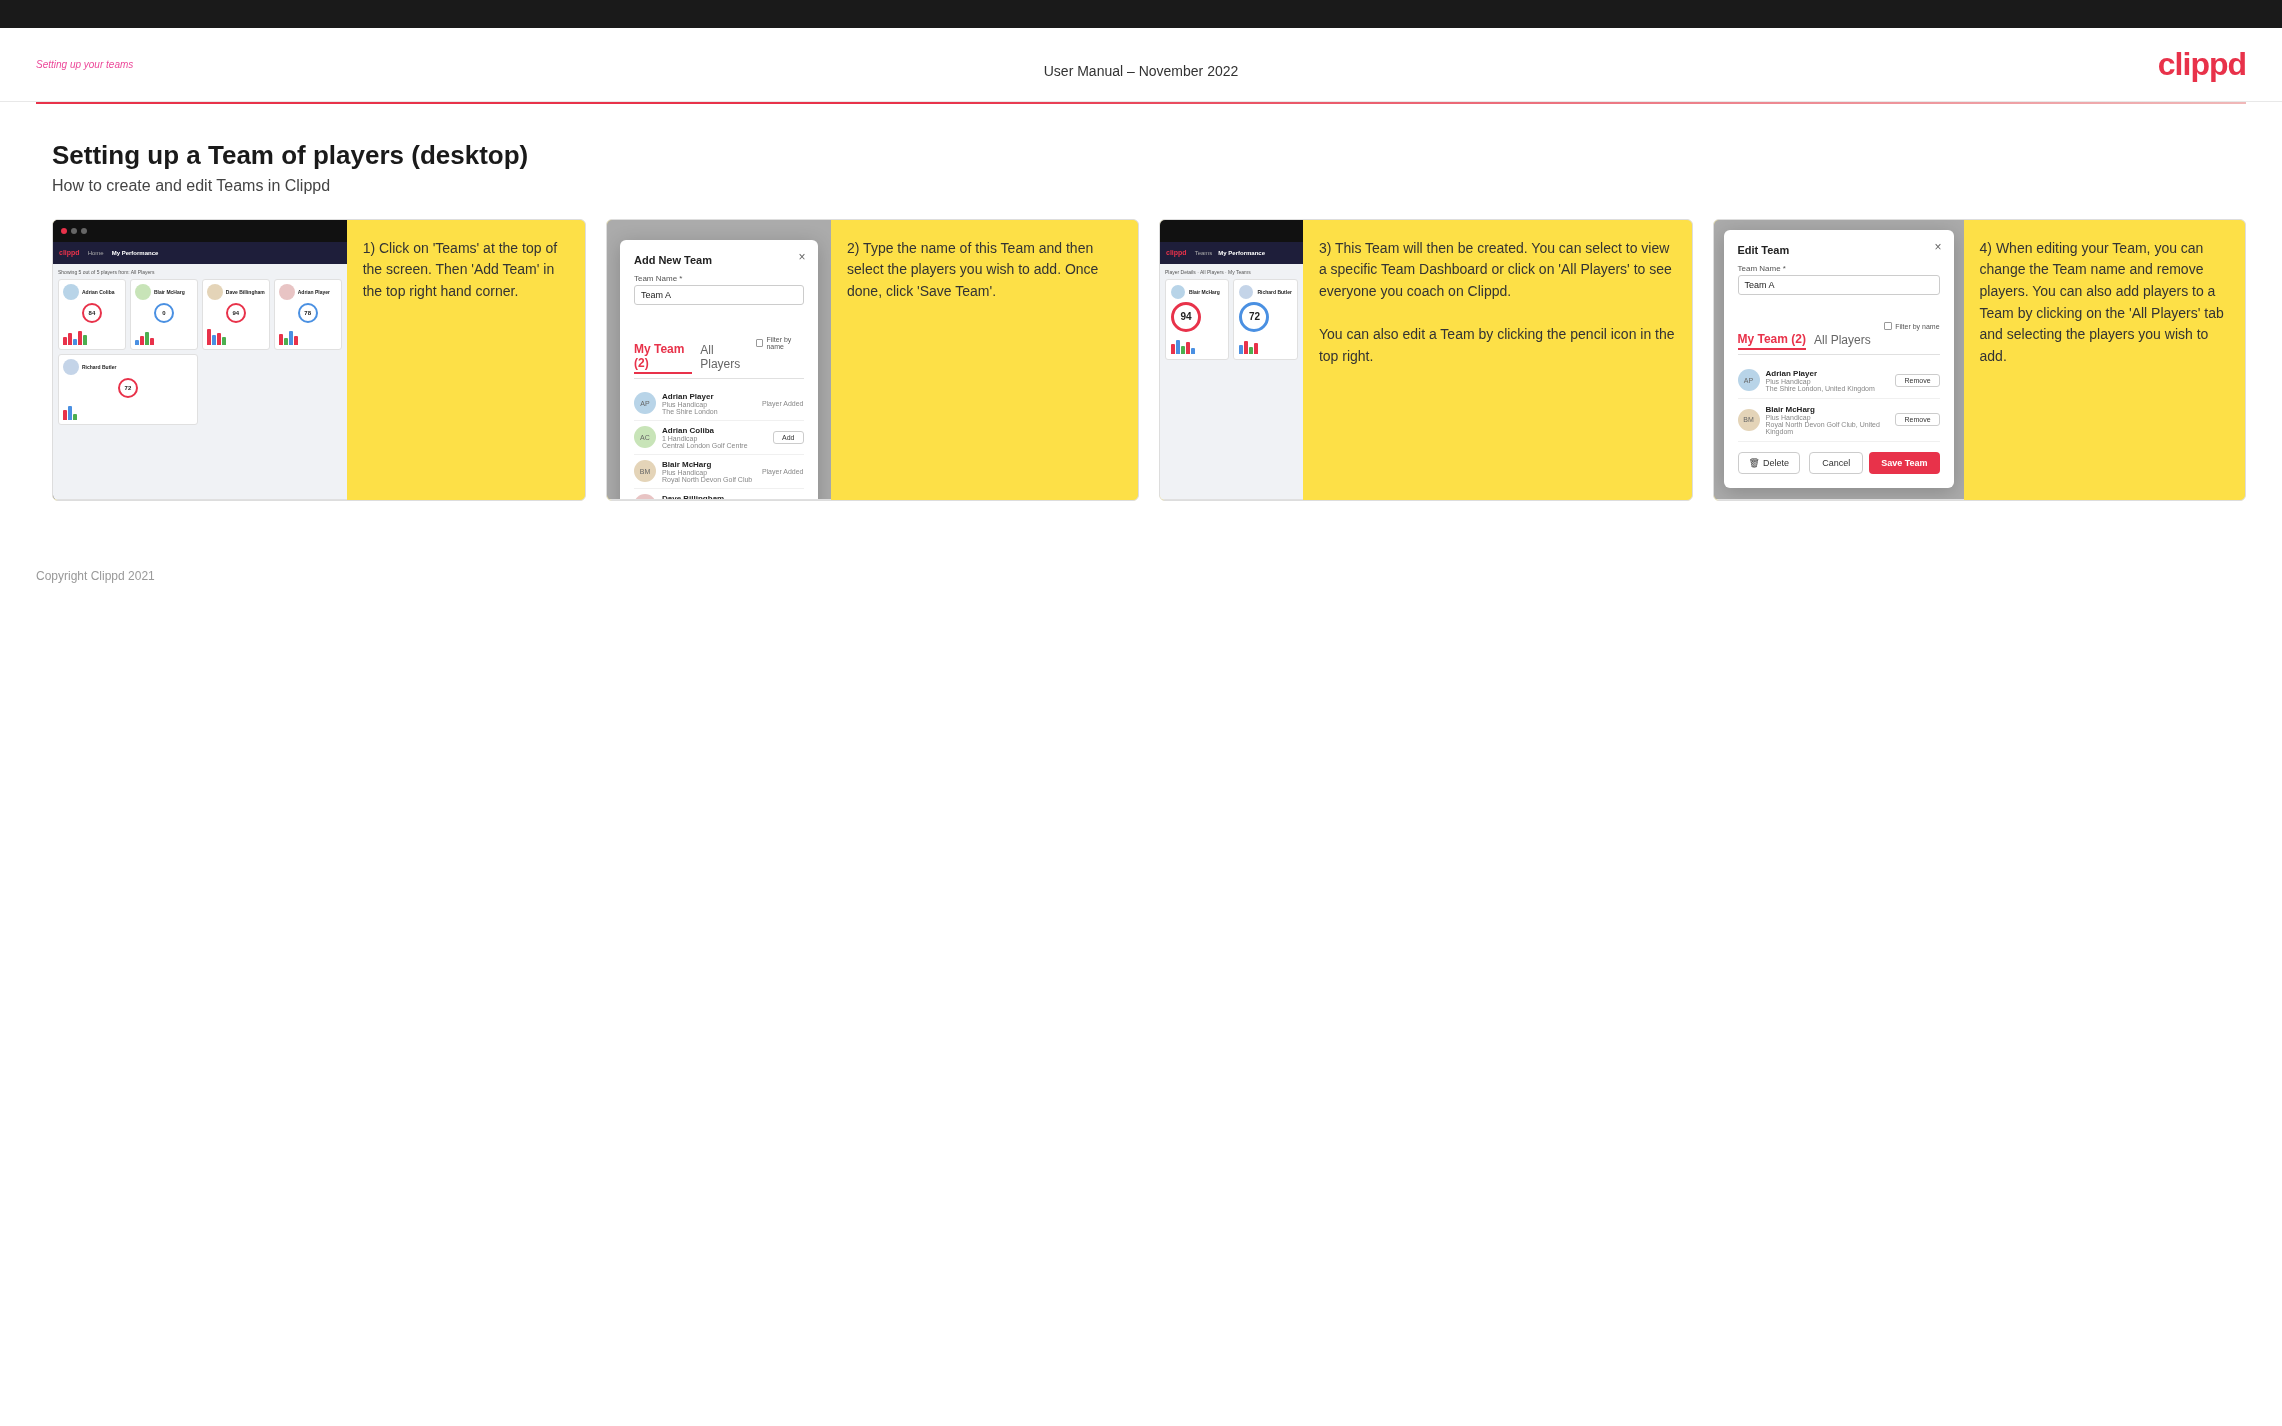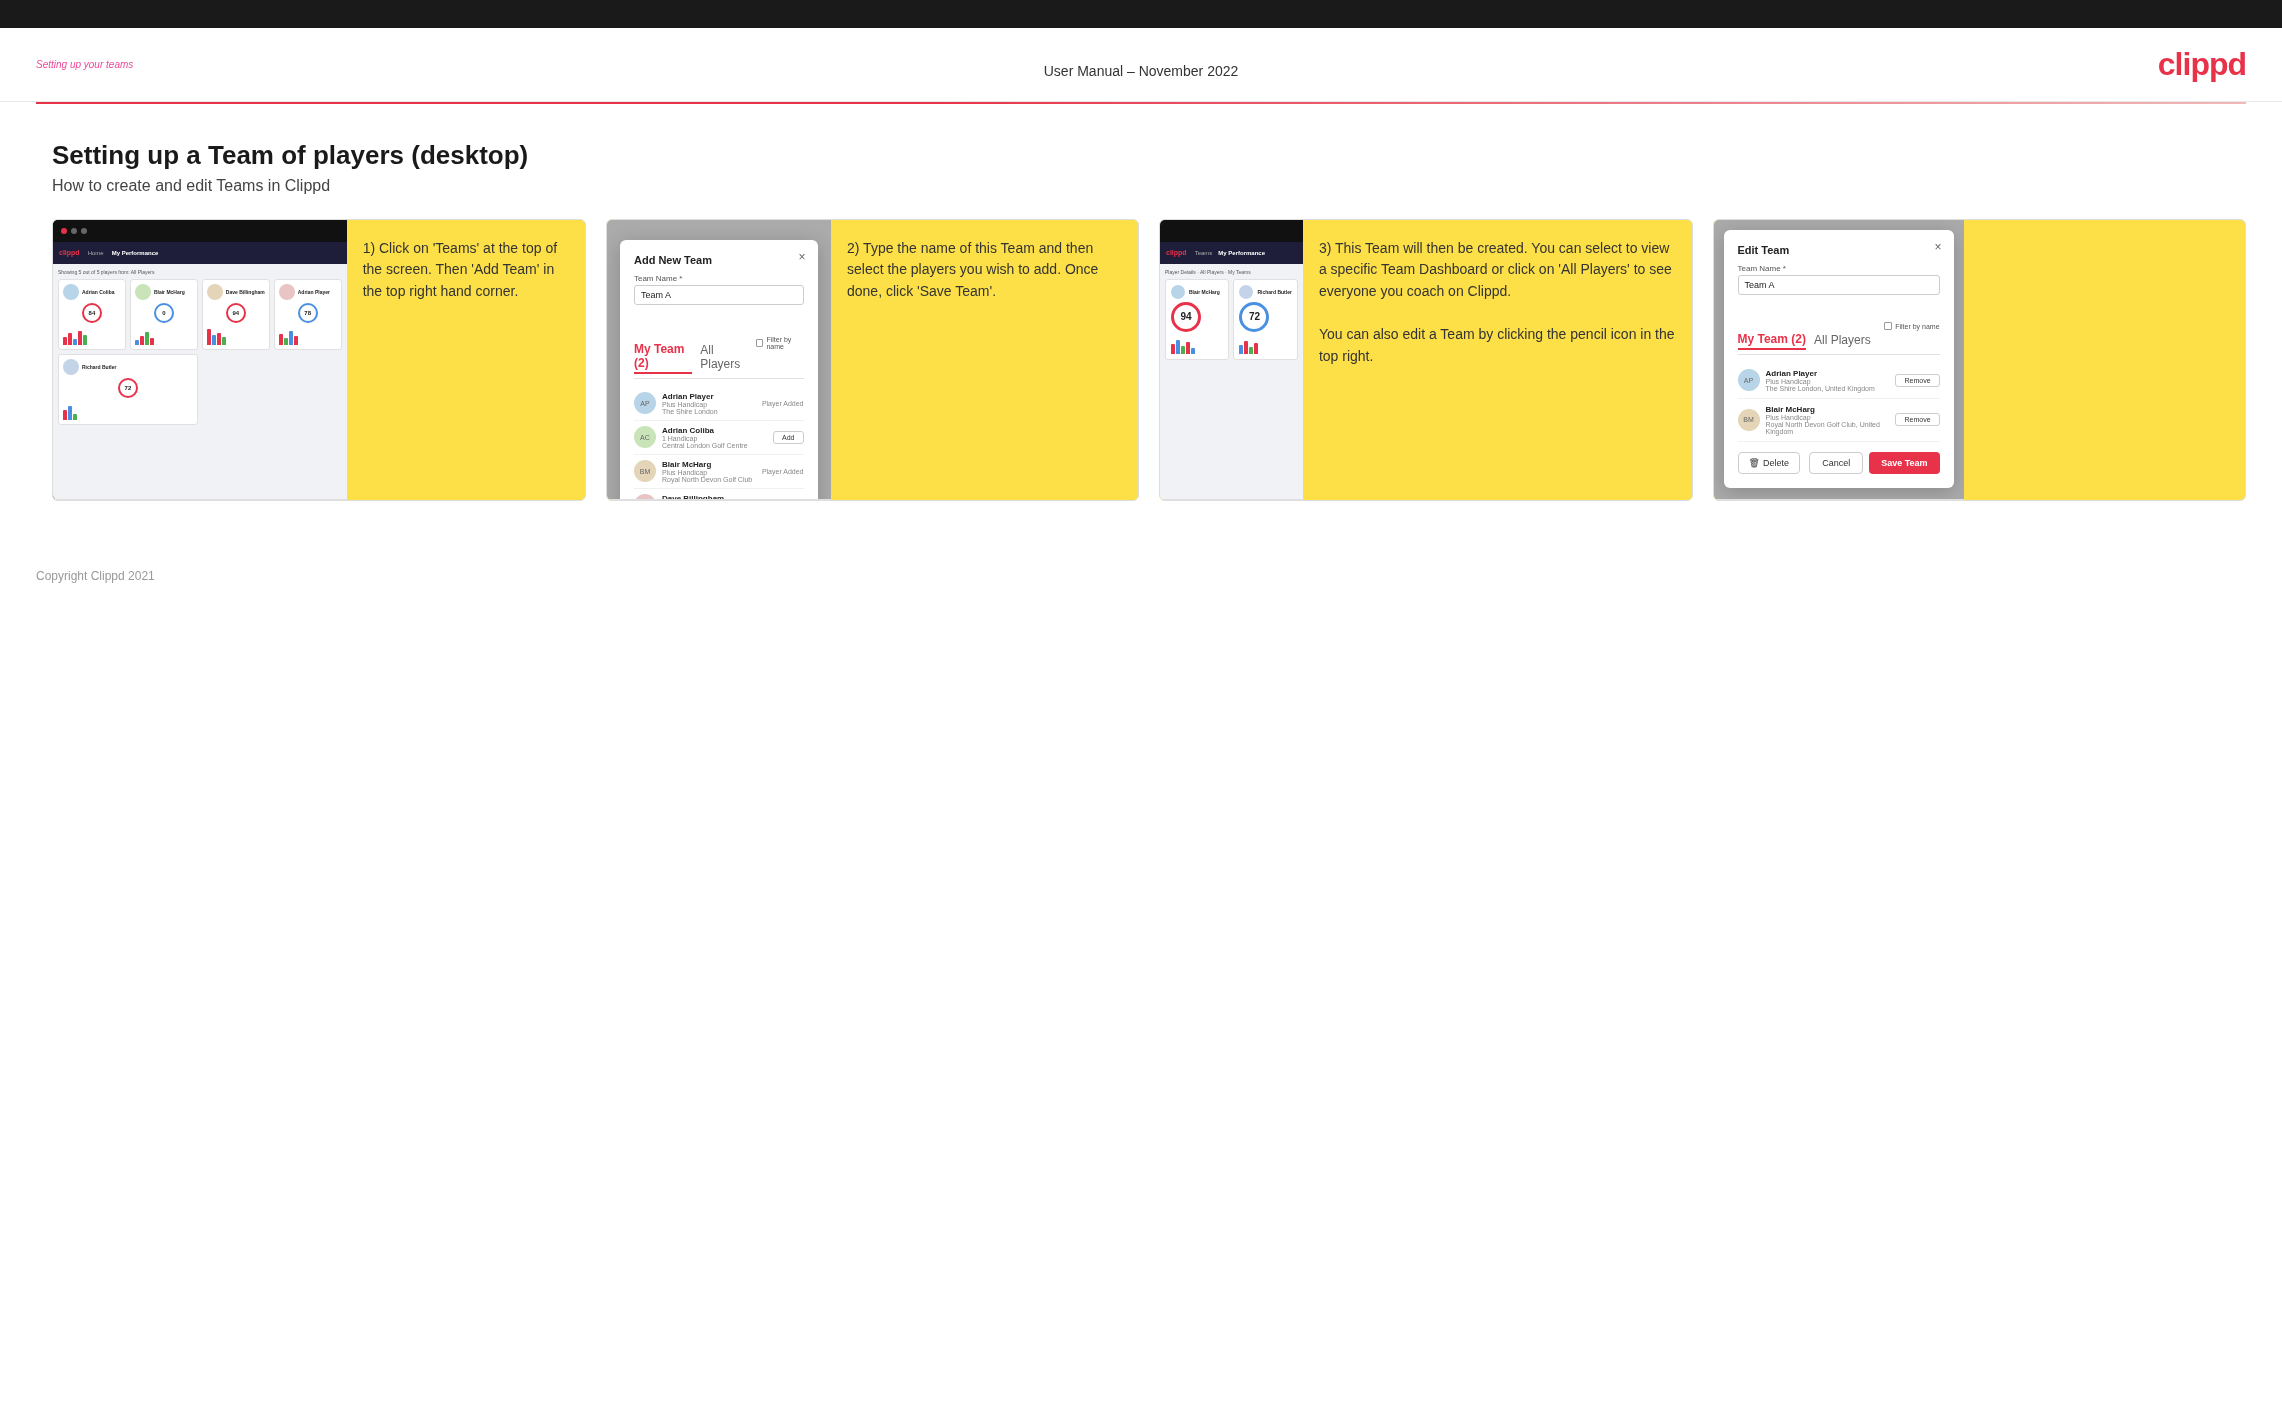--- a/index.html
+++ b/index.html
@@ -885,20 +885,21 @@
                 <span>Delete</span>
               </button>
               <div class="modal-footer2-right">
                 <button class="btn-cancel2">Cancel</button>
                 <button class="btn-save2">Save Team</button>
               </div>
             </div>
           </div>
         </div>
       </div>
+      <div class="card-text">4) When editing your Team, you can change the Team name and remove players. You can also add players to a Team by clicking on the 'All Players' tab and selecting the players you wish to add.</div>
     </div>
 
   </div>
 </div>
 
 <div class="footer">
   <span>Copyright Clippd 2021</span>
 </div>
 
 </body></html>

